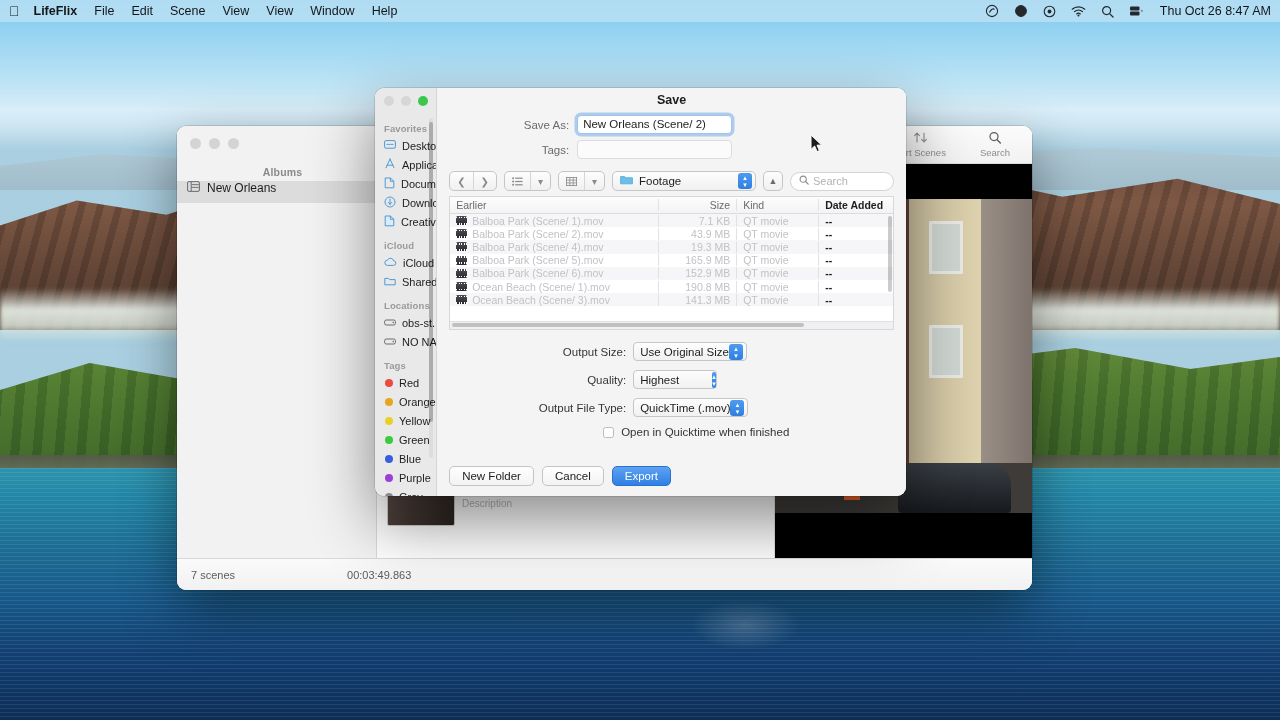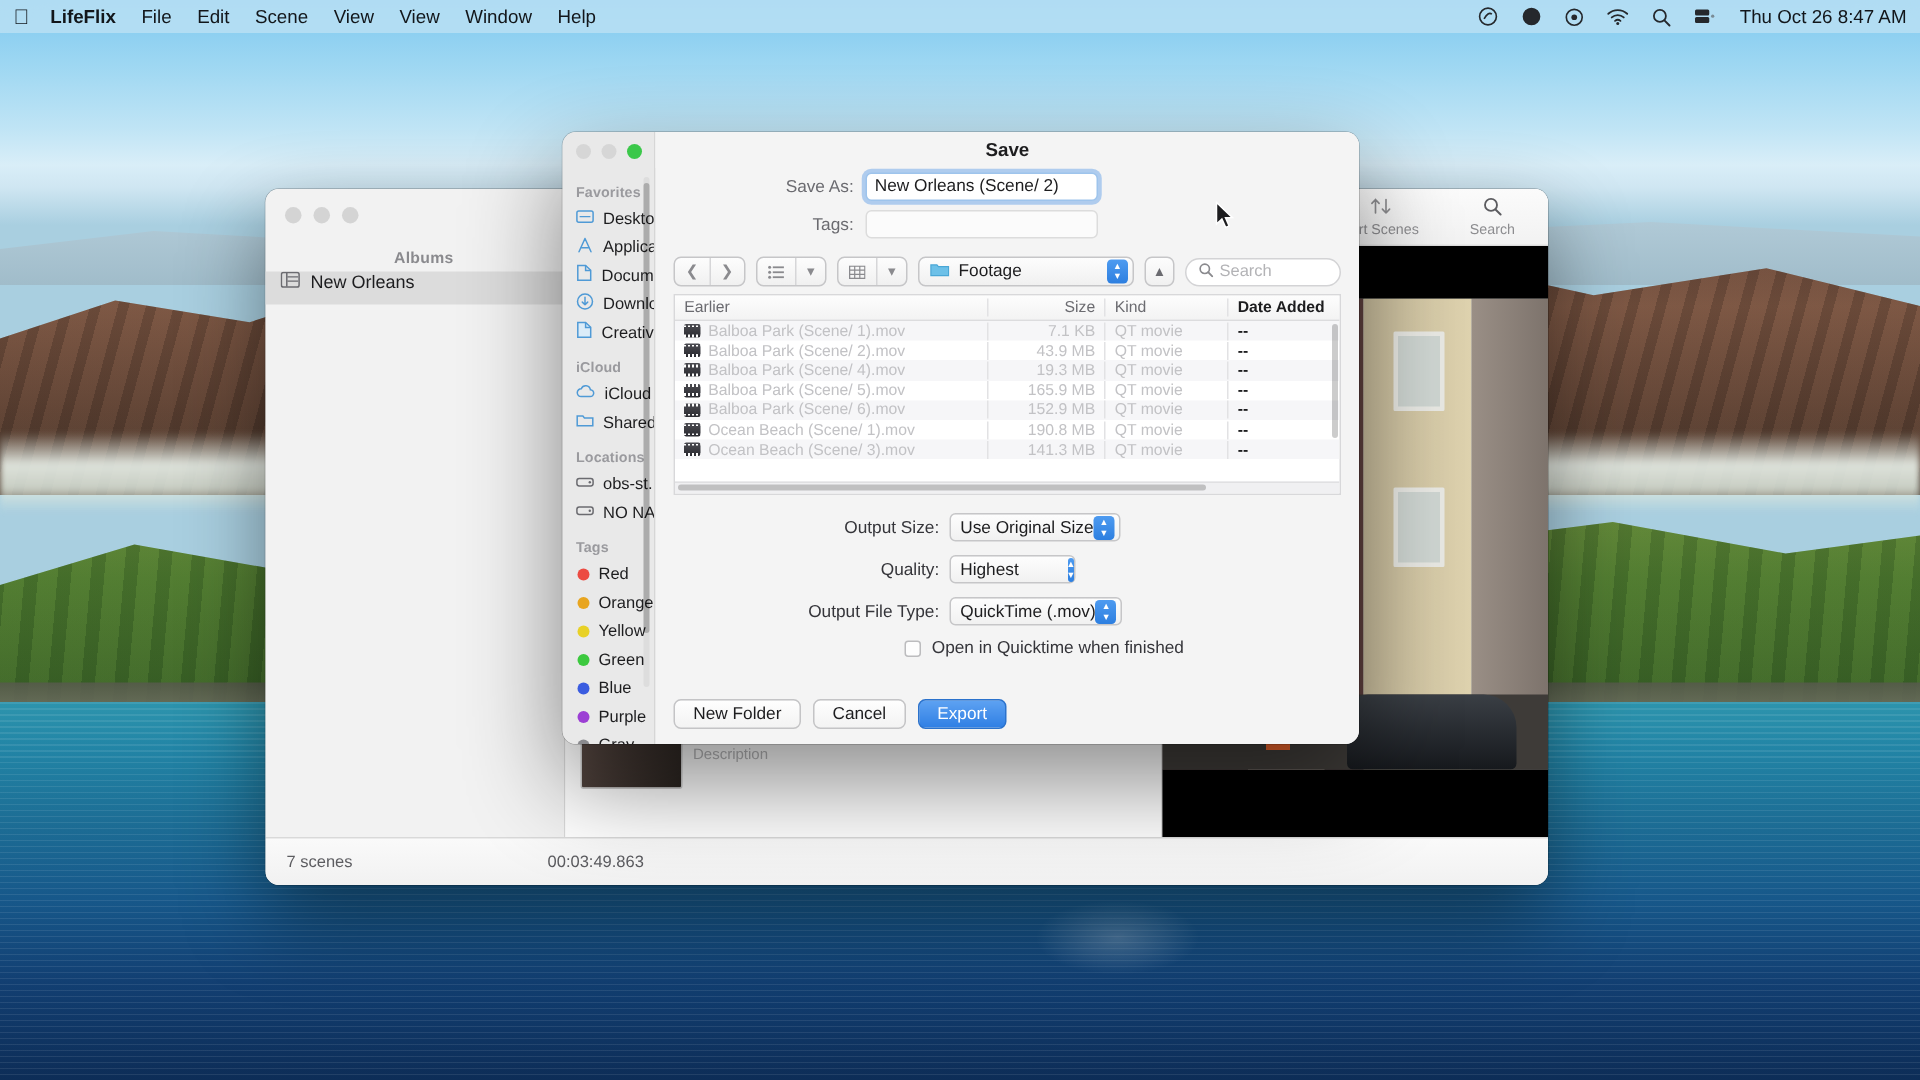--- a/index.html
+++ b/index.html
@@ -202,21 +202,20 @@
   .lf-desc-label {
     position:absolute; left: 85px; top: 334px;
     font-size: 10px; color: #b6b6b8;
   }
   .lf-statusbar {
     height: 32px; border-top: .5px solid #d9d9d9;
     background: linear-gradient(to bottom,#fafafa,#f1f1f1);
     display: flex; align-items: center;
     font-size: 11px; color: #5c5c60;
     padding: 0 14px;
-    gap: 18px;
   }
   .lf-statusbar .dur { margin-left: 112px; }
 
   
   #save-sheet {
     position: absolute; left: 375px; top: 88px;
     width: 531px; height: 408px;
     background: #ececec;
     border-radius: 9px;
     box-shadow: 0 26px 64px rgba(0,0,0,.46), 0 0 0 .5px rgba(0,0,0,.22);

